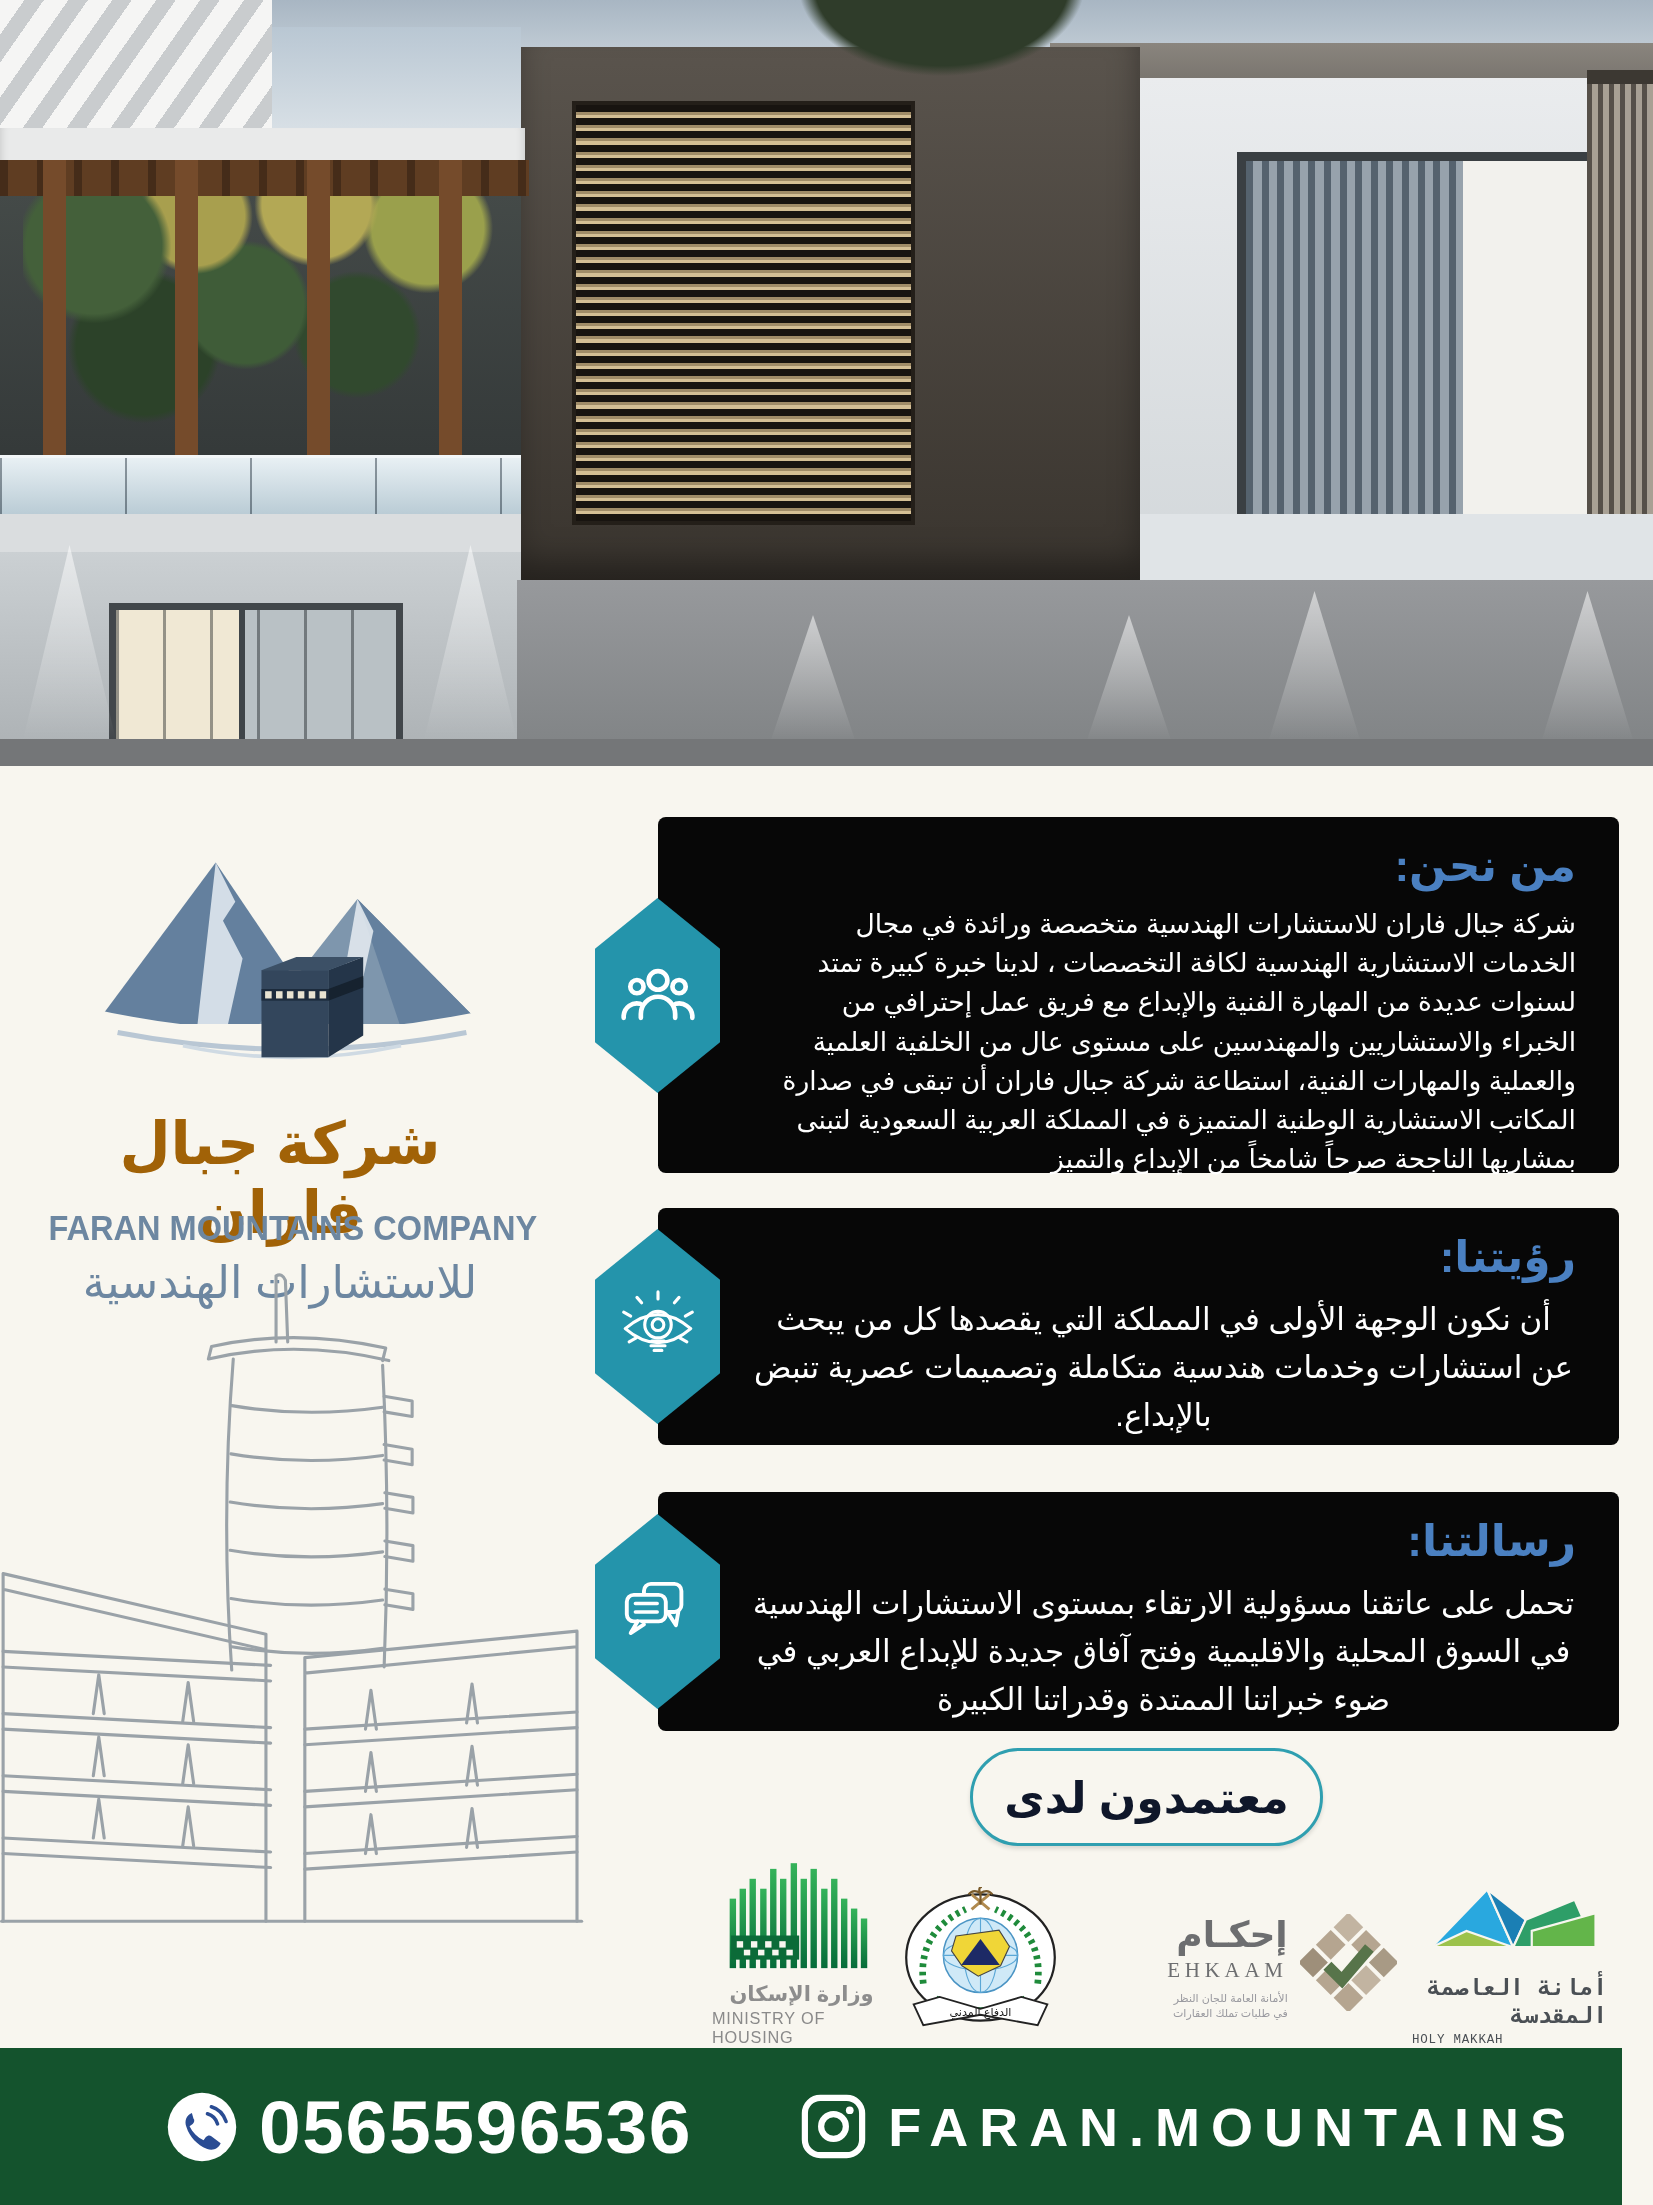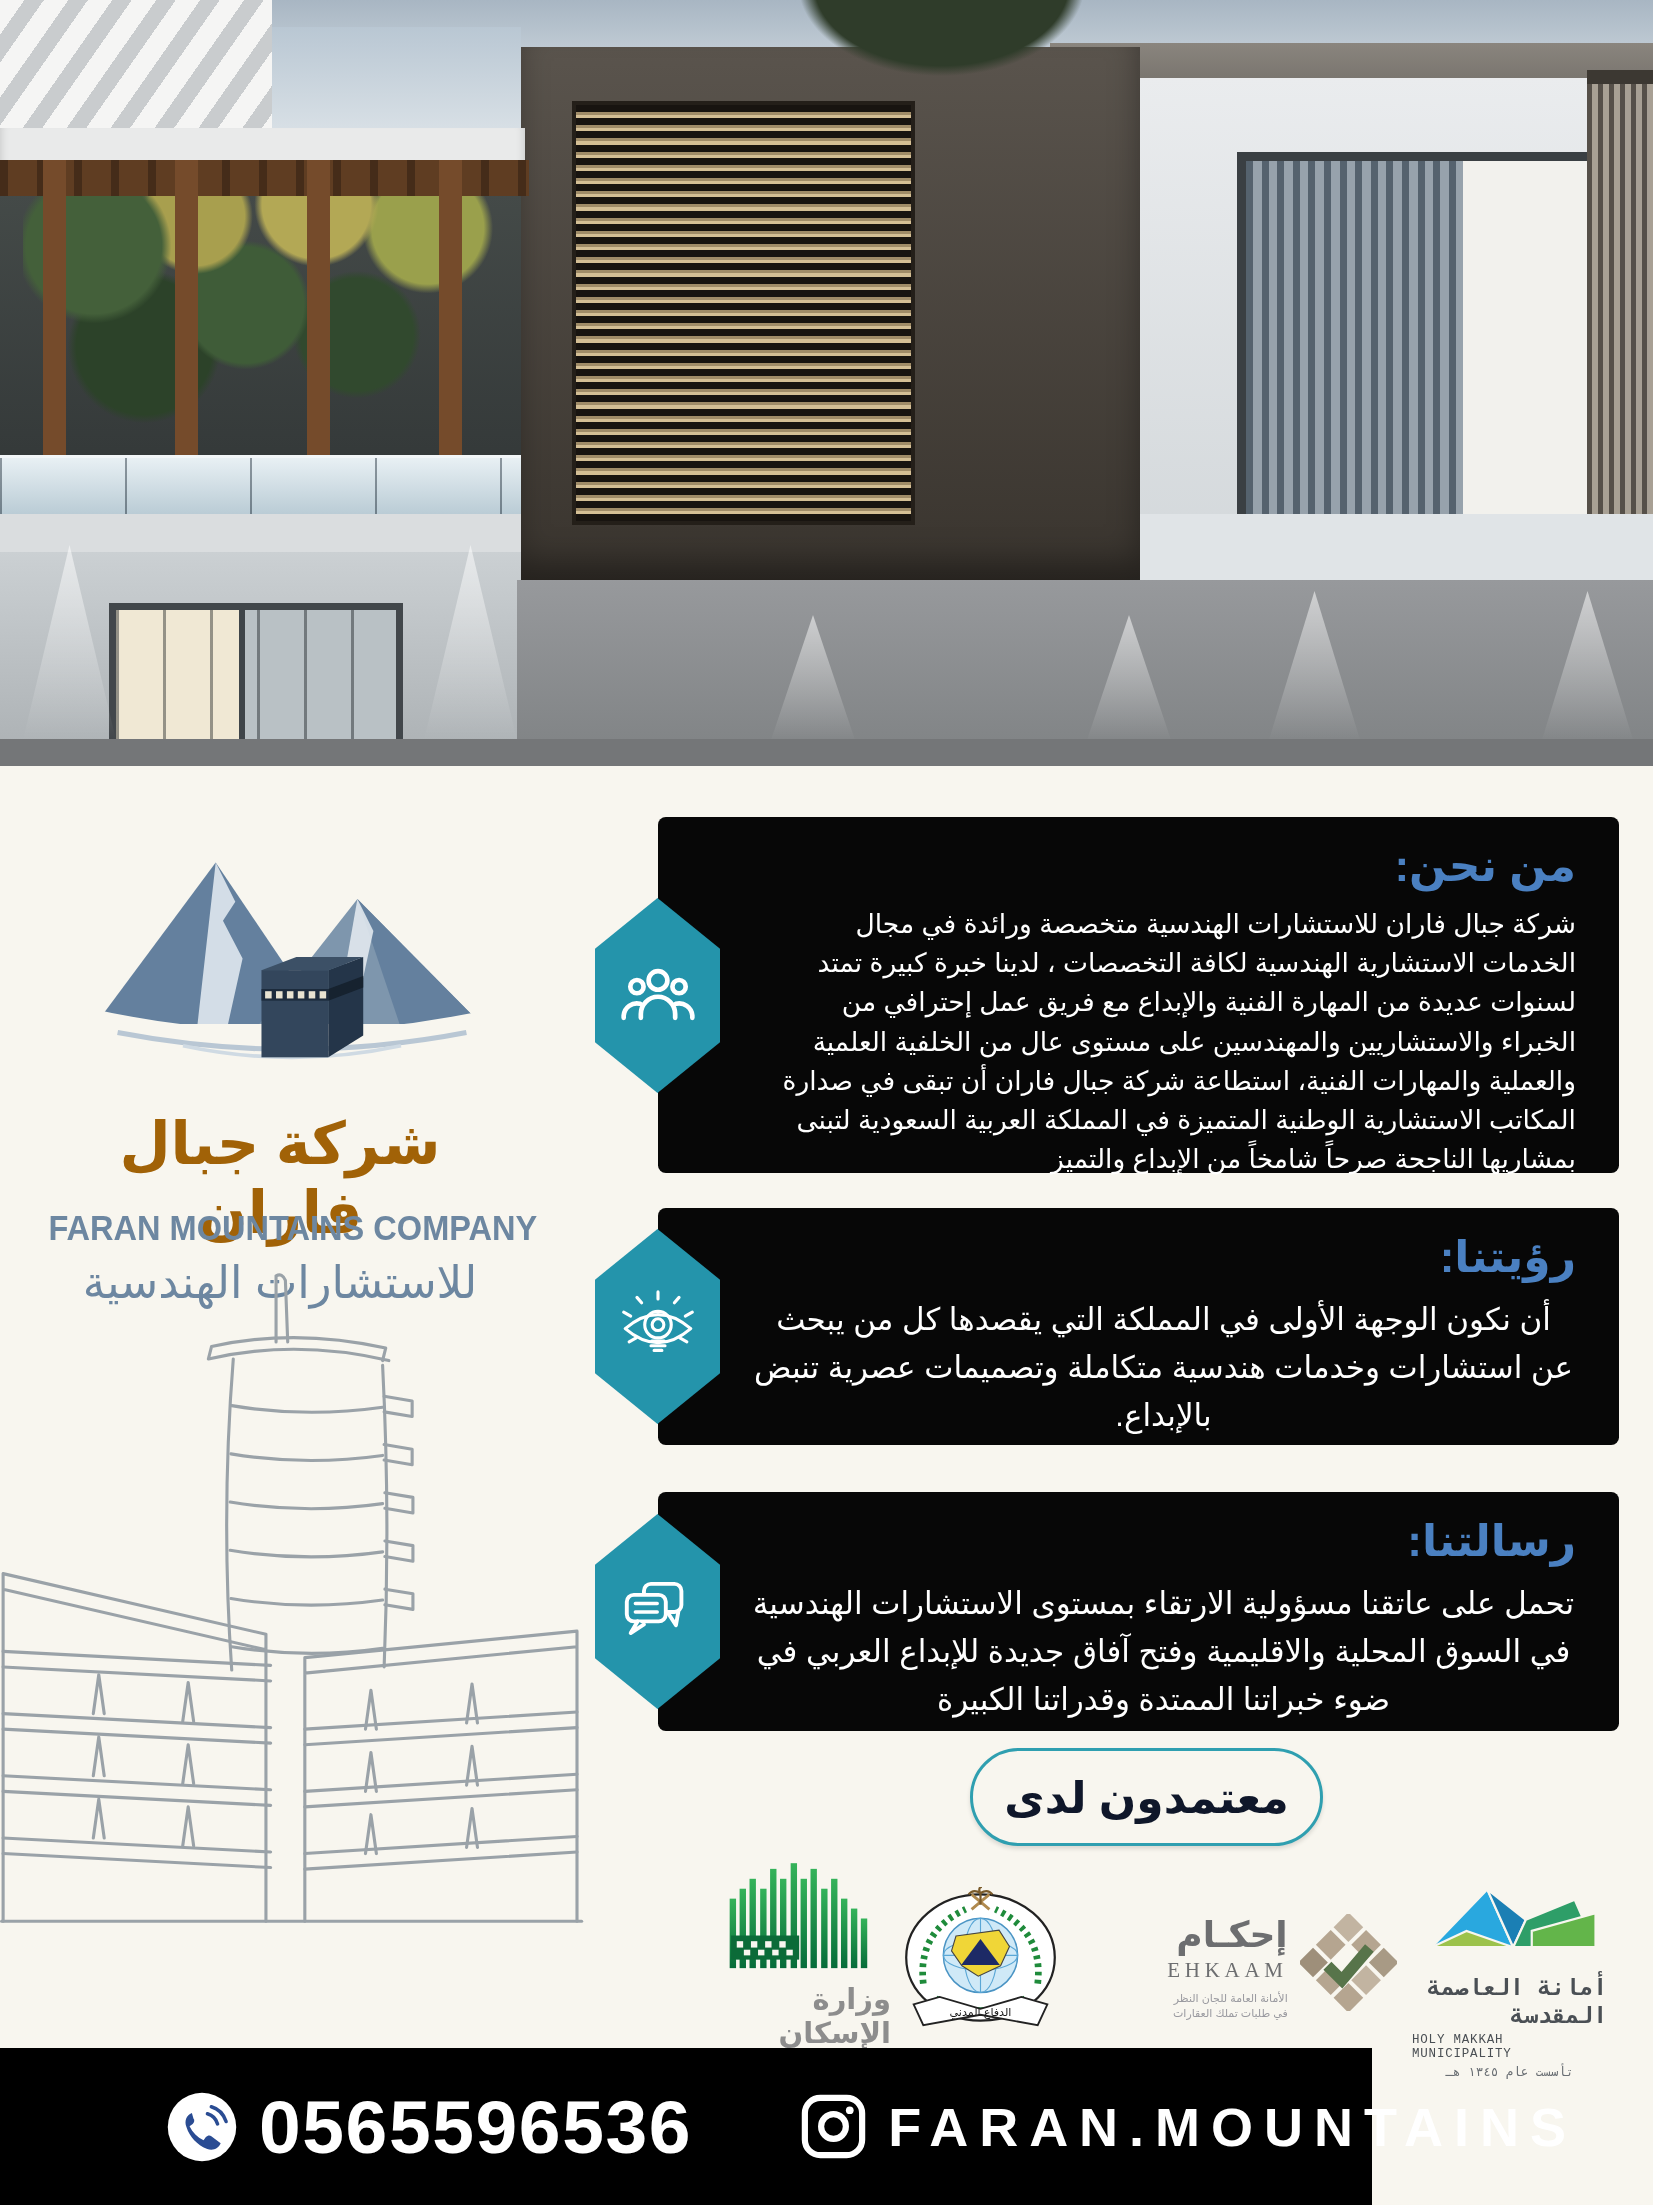--- a/index.html
+++ b/index.html
@@ -76,21 +76,21 @@
 
   
   .pill{left:970px;top:1748px;width:347px;height:92px;border:3.1px solid #2f9fb0;border-radius:54px;
       display:flex;align-items:center;justify-content:center;direction:rtl;
       font-size:44px;font-weight:bold;color:#0f172a;box-shadow:0 3.1px 4.7px rgba(0,0,0,.12);background:#f8f6ef;}
   .partner{position:absolute;display:flex;flex-direction:column;align-items:center;}
   .p-name-ar{direction:rtl;color:#8d8d8d;font-weight:bold;}
   .p-name-en{color:#8a8a8a;}
 
   
-  .footer{left:0;top:2048px;width:1372px;height:157px;background:#000000;display:flex;align-items:center;justify-content:space-between;}
+  .footer{left:0;top:2048px;width:1622px;height:157px;background:#14532d;display:flex;align-items:center;}
   .contact{display:flex;align-items:center;gap:22px;color:#fff;}
   .phone-num{font-size:75px;font-weight:bold;letter-spacing:1.6px;}
   .insta-name{font-size:54px;font-weight:bold;letter-spacing:11px;}
 </style>
 </head>
 <body>
 
 <div class="page">
 
   <div class="hero">
@@ -239,21 +239,21 @@
         <rect x="18" y="112" width="9" height="9"></rect>
           <rect x="38" y="112" width="9" height="9"></rect>
         <rect x="58" y="112" width="9" height="9"></rect>
           <rect x="78" y="112" width="9" height="9"></rect>
         <rect x="28" y="124" width="9" height="8"></rect>
           <rect x="48" y="124" width="9" height="8"></rect>
         <rect x="68" y="124" width="9" height="8"></rect>
           <rect x="88" y="124" width="9" height="8"></rect>
       </g>
     </svg>
-    <div class="p-name-ar" style="font-size:29px;color:#8d8d8d;margin-top:4.7px;">وزارة الإسكان</div>
+    <div class="p-name-ar" style="font-size:21px;color:#8d8d8d;margin-top:4.7px;">وزارة الإسكان</div>
     <div class="p-name-en" style="font-size:16.3px;letter-spacing:0.8px;margin-top:3.1px;">MINISTRY OF HOUSING</div>
   </div>
 
   <div class="partner" style="left:883px;top:1887px;width:195px;">
     <svg width="179" height="156" viewBox="0 0 230 210">
       <ellipse cx="115" cy="95" rx="100" ry="85" fill="#ffffff" stroke="#222" stroke-width="3"></ellipse>
       <path d="M38,130 Q30,60 95,30" stroke="#1f8b3b" stroke-width="9" fill="none" stroke-dasharray="5 6"></path>
       <path d="M192,130 Q200,60 135,30" stroke="#1f8b3b" stroke-width="9" fill="none" stroke-dasharray="5 6"></path>
       <path d="M55,150 Q115,182 175,150" stroke="#1f8b3b" stroke-width="8" fill="none"></path>
       <circle cx="115" cy="92" r="50" fill="#cfe9f7" stroke="#4a94c4" stroke-width="2"></circle>

